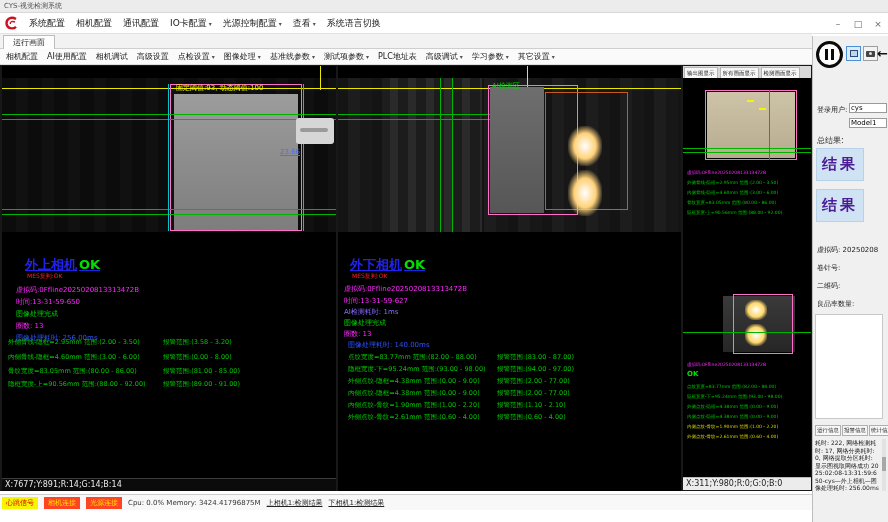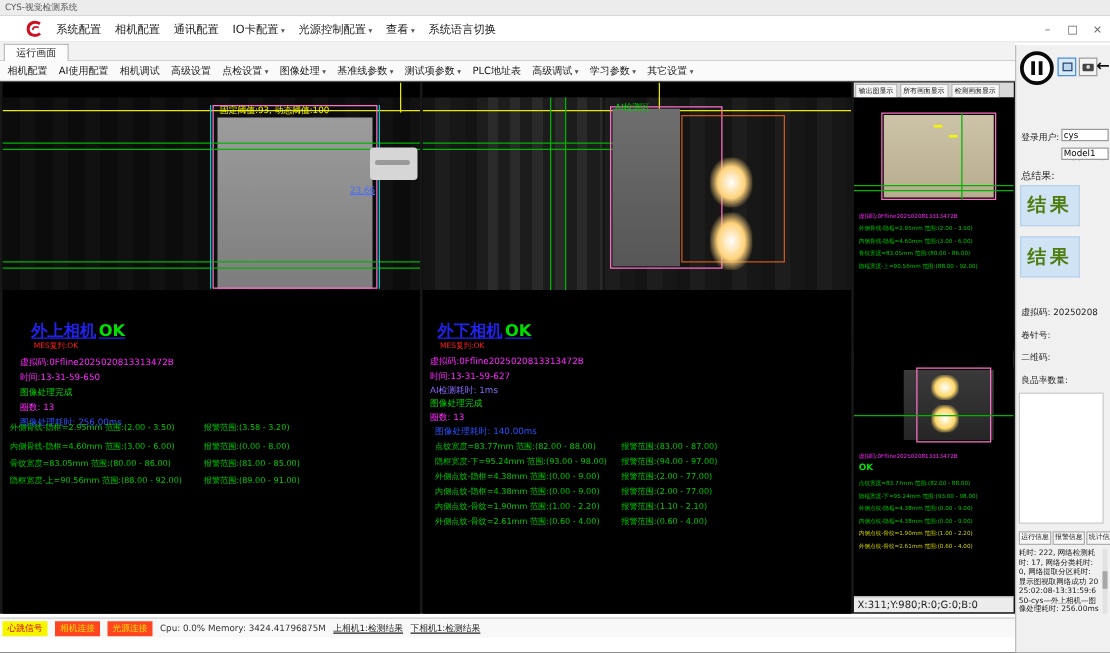--- a/index.html
+++ b/index.html
@@ -2,21 +2,21 @@
 <html><head>
 <meta charset="utf-8">
 <style>
   * { box-sizing: border-box; margin: 0; padding: 0; }
   html,body { width: 888px; height: 522px; }
   body { position: relative; background:#ffffff; font-family:"DejaVu Sans", sans-serif; overflow:hidden; }
   .abs { position:absolute; }
 
   
   .titlebar { left:0; top:0; width:888px; height:13px; background:#ececec; border-bottom:1px solid #d8d8d8; font-size:7px; color:#555; line-height:13px; padding-left:4px; }
-  .menubar { left:0; top:13px; width:888px; height:21px; background:#ffffff; border-bottom:1px solid #e2e2e2; display:flex; align-items:center; gap:11px; padding-left:20px; }
+  .menubar { left:0; top:13px; width:888px; height:21px; background:#ffffff; border-bottom:1px solid #e2e2e2; display:flex; align-items:center; gap:11px; padding-left:4px; }
   .menu-item { font-size:9px; color:#1a1a1a; white-space:nowrap; }
   .caret { font-size:6px; color:#555; margin-left:2px; }
   .winctrl { position:absolute; top:0; right:4px; height:21px; display:flex; gap:8px; align-items:center; }
   .winctrl span { font-size:9px; color:#666; width:12px; text-align:center; }
   .tabrow { left:0; top:34px; width:812px; height:15px; background:#f2f2f2; border-bottom:1px solid #cfcfcf; }
   .tab-active { position:absolute; left:3px; top:1px; height:14px; padding:0 9px; background:#fdfdfd; border:1px solid #bdbdbd; border-bottom:none; font-size:8px; line-height:13px; color:#222; }
   .toolbar { left:0; top:49px; width:812px; height:16px; background:#fafafa; border-bottom:1px solid #ddd; display:flex; align-items:center; gap:9px; padding-left:6px; }
   .tool-item { font-size:8px; color:#1a1a1a; white-space:nowrap; }
 
   
@@ -39,21 +39,21 @@
   .thumbtabs { left:683px; top:66px; width:128px; height:12px; background:#d9d9d9; display:flex; gap:2px; padding:1px 1px 0 1px; }
   .thumbtab { font-size:5.5px; color:#222; background:#f6f6f6; border:1px solid #b5b5b5; border-bottom:none; padding:0 2px; line-height:10px; white-space:nowrap; }
   .tline { position:absolute; font-size:4.5px; color:#00c800; white-space:nowrap; }
   .tline.mag { color:#ff29ff; }
   .tok { position:absolute; font-size:7px; font-weight:bold; color:#00e000; }
 
   
   .sidepanel { left:812px; top:36px; width:76px; height:486px; background:#f0f0f0; border-left:1px solid #bdbdbd; }
   .sp-label { position:absolute; font-size:7px; color:#222; white-space:nowrap; }
   .sp-input { position:absolute; height:10px; width:38px; border:1px solid #9a9a9a; background:#fff; font-size:7px; font-family:"DejaVu Sans",sans-serif; padding:0 1px; }
-  .result-block { position:absolute; left:3px; width:48px; height:33px; background:#cfe3f4; border:1px solid #b7d2e8; color:#4d7c0f; font-size:15px; font-weight:bold; display:flex; align-items:center; justify-content:center; letter-spacing:3px; }
+  .result-block { position:absolute; left:3px; width:48px; height:33px; background:#cfe3f4; border:1px solid #b7d2e8; color:#4c1d95; font-size:15px; font-weight:bold; display:flex; align-items:center; justify-content:center; letter-spacing:3px; }
   .pause-btn { position:absolute; left:3px; top:5px; width:27px; height:27px; border:3px solid #0a0a0a; border-radius:50%; background:#fdfdfd; display:flex; align-items:center; justify-content:center; gap:3px; }
   .pause-btn i { display:block; width:3px; height:11px; background:#0a0a0a; }
   .sbtn { position:absolute; top:10px; width:15px; height:15px; background:#f3f3f3; border:1px solid #9d9d9d; display:flex; align-items:center; justify-content:center; }
   .sbtn.sel { border:1px solid #4a90d9; background:#dcebf8; }
   .whitebox { position:absolute; left:2px; top:278px; width:68px; height:105px; background:#ffffff; border:1px solid #c8c8c8; }
   .logtabs { position:absolute; left:2px; top:389px; display:flex; gap:1px; }
   .logtab { font-size:5.5px; color:#222; background:#f7f7f7; border:1px solid #b0b0b0; padding:0 1px; line-height:9px; white-space:nowrap; }
   .logtext { position:absolute; left:2px; top:403px; width:64px; font-size:6px; line-height:7.5px; color:#1a1a1a; word-break:break-all; }
   .scrollbar { position:absolute; right:2px; top:403px; width:4px; height:52px; background:#e2e2e2; }
   .scrollbar i { display:block; width:4px; height:14px; background:#a8a8a8; margin-top:18px; }
@@ -145,20 +145,21 @@
 
   <div class="mrow" style="left:6px;top:272px;">外侧骨线-隐框=2.95mm 范围:(2.00 - 3.50)</div>
   <div class="mrow" style="left:161px;top:272px;">报警范围:(3.58 - 3.20)</div>
   <div class="mrow" style="left:6px;top:287px;">内侧骨线-隐框=4.60mm 范围:(3.00 - 6.00)</div>
   <div class="mrow" style="left:161px;top:287px;">报警范围:(0.00 - 8.00)</div>
   <div class="mrow" style="left:6px;top:301px;">骨纹宽度=83.05mm 范围:(80.00 - 86.00)</div>
   <div class="mrow" style="left:161px;top:301px;">报警范围:(81.00 - 85.00)</div>
   <div class="mrow" style="left:6px;top:314px;">隐框宽度-上=90.56mm 范围:(88.00 - 92.00)</div>
   <div class="mrow" style="left:161px;top:314px;">报警范围:(89.00 - 91.00)</div>
 
+  <div class="coordbar">X:7677;Y:891;R:14;G:14;B:14</div>
 </div>
 
 <div class="view" style="left:338px;top:66px;width:343px;height:425px;">
   <div class="abs" style="left:0;top:12px;width:343px;height:154px;background:repeating-linear-gradient(90deg,#141414 0 10px,#1d1d1d 10px 22px,#171717 22px 34px);"></div>
   <div class="abs" style="left:52px;top:12px;width:92px;height:154px;background:repeating-linear-gradient(90deg,#2a2a2a 0 8px,#1c1c1c 8px 18px);"></div>
   <div class="hline" style="left:0;top:22px;width:343px;background:#e8e800;"></div>
   <div class="vline" style="left:189px;top:0;height:24px;background:#e8e800;"></div>
   <div class="hline" style="left:0;top:48px;width:200px;background:#00b400;"></div>
   <div class="hline" style="left:0;top:53px;width:200px;background:#00b400;"></div>
   <div class="vline" style="left:102px;top:12px;height:154px;background:#00b400;"></div>

